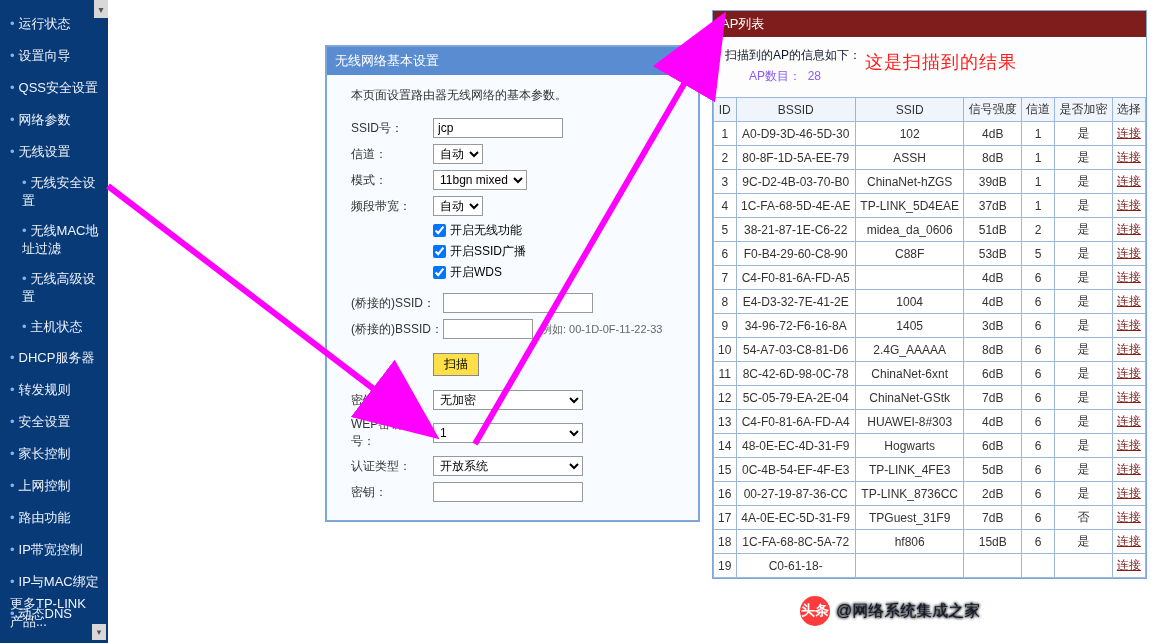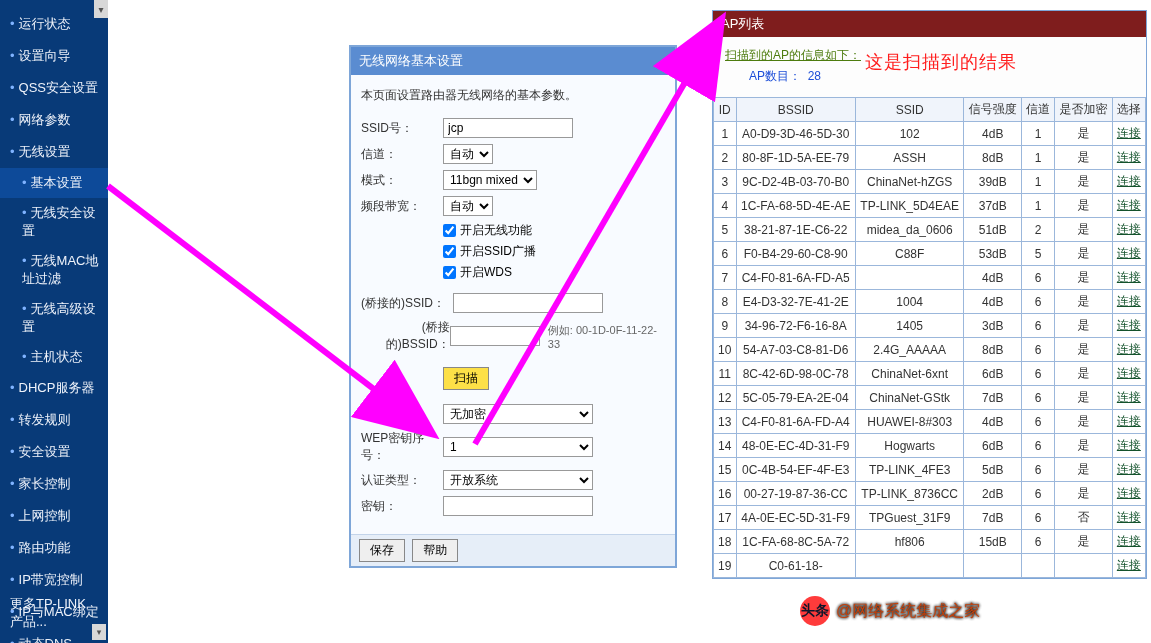--- a/index.html
+++ b/index.html
@@ -7,67 +7,66 @@
   .sidebar{position:absolute;left:0;top:0;width:108px;height:643px;background:#083a78;color:#fff;padding-top:8px;}
   .sidebar-btn{position:absolute;top:0;right:0;width:14px;height:18px;background:#d8d8d8;color:#555;font-size:10px;display:flex;align-items:center;justify-content:center;}
   .side-item{padding:7px 4px 7px 10px;font-size:13px;position:relative;color:#eef2fa;}
   .side-item .dot{color:#7fb3ff;margin-right:4px;}
   .side-sub{padding:6px 4px 6px 22px;font-size:13px;color:#eef2fa;}
   .side-sub .dot{color:#7fb3ff;margin-right:4px;}
   .side-item.active,.side-sub.active{background:#0d4a99;}
   .side-footer{position:absolute;bottom:6px;left:0;width:100%;padding:6px 20px 6px 10px;font-size:13px;color:#eef2fa;}
   .side-footer-btn{position:absolute;bottom:3px;right:2px;width:14px;height:16px;background:#d8d8d8;color:#555;font-size:9px;display:flex;align-items:center;justify-content:center;}
 
-  .panel{position:absolute;left:325px;top:45px;width:328px;border:2px solid #7ea6d8;background:#f8fbff;margin-left:24px;}
+  .panel{position:absolute;left:325px;top:45px;width:375px;border:2px solid #7ea6d8;background:#f8fbff;}
   .panel-title{background:#5a8cd1;color:#fff;padding:5px 8px;font-size:13px;}
-  .panel-body{padding:12px 10px;}
+  .panel-body{padding:12px 24px;}
   .desc{color:#333;margin-bottom:14px;font-size:12px;}
   .row{display:flex;align-items:center;margin:6px 0;}
   .row-label{width:82px;color:#333;font-size:12px;}
   .row-input input[type=text]{border:1px solid #999;height:20px;padding:0 4px;width:130px;background:#fff;font-size:12px;}
   .row-input input.wide{width:150px;}
   .row-input select{border:1px solid #999;height:20px;padding:0 2px;background:#fff;font-size:12px;}
   .chk-row{display:flex;align-items:center;margin:4px 0 4px 82px;font-size:12px;}
   .chk-row input{margin-right:4px;}
   .example{margin-left:8px;color:#666;font-size:11px;}
   .scan-btn{margin:8px 0 8px 82px;padding:2px 10px;border:1px solid #888;background:#fde047;font-size:12px;}
   .panel-footer{background:#e6eef8;padding:4px 8px;border-top:1px solid #c3d4ea;}
   .panel-footer button{padding:2px 10px;border:1px solid #888;background:#efefef;font-size:12px;margin-right:4px;}
 
   .ap-panel{position:absolute;left:712px;top:10px;width:435px;border:1px solid #7ea6d8;background:#fff dff;}
   .ap-panel{background:#fdfdfd;}
   .ap-title{background:#7f1d1d;color:#fff;padding:4px 8px;font-size:13px;}
   .ap-head{padding:10px 12px 6px;}
-  .ap-info{color:#4d7c0f;font-size:12px;margin-bottom:4px;text-decoration:underline;}
-  .ap-count{color:#1d4ed8;font-size:12px;margin-left:24px;}
+  .ap-info{color:#0f172a;font-size:12px;margin-bottom:4px;}
+  .ap-count{color:#8b5cf6;font-size:12px;margin-left:24px;}
   .ap-annot{position:absolute;left:865px;top:50px;color:#ff1d1d;font-size:18px;font-weight:500;letter-spacing:1px;}
 
   .ap-table{width:100%;border-collapse:collapse;font-size:12px;margin-top:6px;}
   .ap-table th,.ap-table td{border:1px solid #9bb7db;padding:3px 4px;text-align:center;color:#333;background:#fff;}
   .ap-table th{background:#f0f4fb;font-weight:normal;}
-  .ap-table td.link{color:#14532d;text-decoration:underline;cursor:pointer;}
+  .ap-table td.link{color:#7f1d1d;text-decoration:underline;cursor:pointer;}
 
   
   .arrow{position:absolute;pointer-events:none;}
   .watermark{position:absolute;left:800px;top:596px;display:flex;align-items:center;color:#fff;font-size:16px;}
-  .wm-badge{background:#ff3b3b;color:#0f172a;border-radius:50%;width:30px;height:30px;display:flex;align-items:center;justify-content:center;font-size:14px;margin-right:6px;font-weight:bold;}
-  .wm-text{color:#c2410c;text-shadow:0 0 3px #000, 0 0 3px #000;}
+  .wm-badge{background:#ff3b3b;color:#ffffff;border-radius:50%;width:30px;height:30px;display:flex;align-items:center;justify-content:center;font-size:14px;margin-right:6px;font-weight:bold;}
+  .wm-text{color:#0f172a;text-shadow:0 0 3px #000, 0 0 3px #000;}
 </style>
 </head>
 <body>
 
 <div class="sidebar">
   <div class="sidebar-btn">▾</div>
   <div id="sidebar-items">
       <div class="side-item"><span class="dot">•</span>运行状态</div>
       <div class="side-item"><span class="dot">•</span>设置向导</div>
       <div class="side-item"><span class="dot">•</span>QSS安全设置</div>
       <div class="side-item"><span class="dot">•</span>网络参数</div>
       <div class="side-item"><span class="dot">•</span>无线设置</div>
-      <div class="side-sub active"><span class="dot">•</span>基本设置</div>
       <div class="side-sub"><span class="dot">•</span>无线安全设置</div>
       <div class="side-sub"><span class="dot">•</span>无线MAC地址过滤</div>
       <div class="side-sub"><span class="dot">•</span>无线高级设置</div>
       <div class="side-sub"><span class="dot">•</span>主机状态</div>
       <div class="side-item"><span class="dot">•</span>DHCP服务器</div>
       <div class="side-item"><span class="dot">•</span>转发规则</div>
       <div class="side-item"><span class="dot">•</span>安全设置</div>
       <div class="side-item"><span class="dot">•</span>家长控制</div>
       <div class="side-item"><span class="dot">•</span>上网控制</div>
       <div class="side-item"><span class="dot">•</span>路由功能</div>
@@ -135,24 +134,20 @@
       <div class="row-input"><select style="width:150px"><option>1</option></select></div>
     </div>
     <div class="row">
       <div class="row-label">认证类型：</div>
       <div class="row-input"><select style="width:150px"><option>开放系统</option></select></div>
     </div>
     <div class="row">
       <div class="row-label">密钥：</div>
       <div class="row-input"><input type="text" class="wide" style=""></div>
     </div>
-  </div>
-  <div class="panel-footer">
-    <button>保存</button>
-    <button>帮助</button>
   </div>
 </div>
 
 <div class="ap-panel">
   <div class="ap-title">AP列表</div>
   <div class="ap-head">
     <div class="ap-info">扫描到的AP的信息如下：</div>
     <div class="ap-count"><span>AP数目：</span>&nbsp;&nbsp;<span>28</span></div>
   </div>
   <table class="ap-table">

